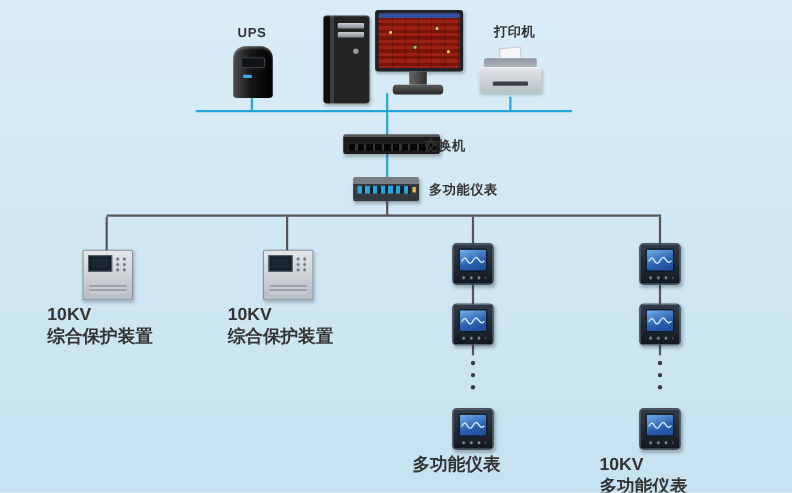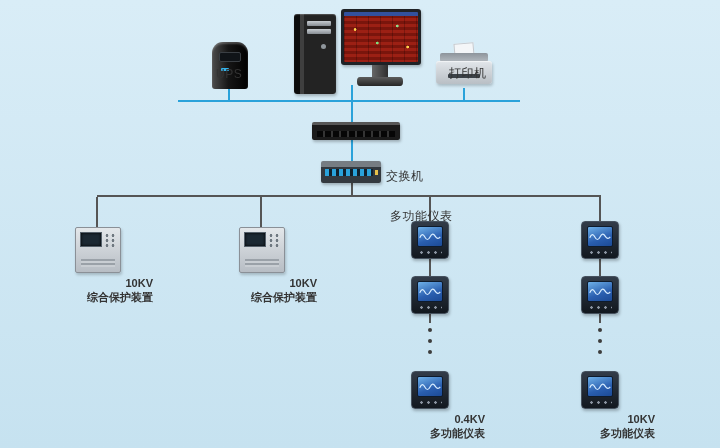--- a/index.html
+++ b/index.html
@@ -9,23 +9,23 @@
   .stage{ position:relative; width:720px; height:448px; overflow:hidden;
     background:linear-gradient(180deg, var(--color-background_top,#d9edf7) 0%, var(--color-background_bottom,#c8e3f1) 100%); }
 
   
   .line{ position:absolute; }
   .h{ height:2px; } .v{ width:2px; }
   .bus{ background:var(--color-bus_line,#2aa2da); }
   .branch{ background:var(--color-branch_line,#555); }
 
   
-  .lbl{ position:absolute; color:var(--color-label_text,#333); font-size:12px; font-weight:normal; letter-spacing:.5px;margin-top:44px; }
-  .group-label{ position:absolute; width:110px; text-align:right; color:var(--color-label_text,#333);
-    font-size:11px; font-weight:bold; line-height:1.25; }
+  .lbl{ position:absolute; color:var(--color-label_text,#333); font-size:12px; font-weight:bold; letter-spacing:.5px; }
+  .group-label{ position:absolute; width:110px; text-align:left; color:var(--color-label_text,#333);
+    font-size:16px; font-weight:bold; line-height:1.25; }
 
   
   .ups{ position:absolute; left:212px; top:42px; width:36px; height:47px;
     background:linear-gradient(90deg,#4d4d4d,#161616 45%,#000);
     border-radius:11px 11px 3px 3px; box-shadow:inset 0 2px 2px rgba(255,255,255,.25); }
   .ups-panel{ position:absolute; left:7px; top:10px; width:22px; height:10px; background:#101418;
     border:1px solid #3a3f44; border-radius:2px; }
   .ups-led{ position:absolute; left:9px; top:26px; width:8px; height:3px; background:#35b1e8; border-radius:1px; }
 
   
@@ -200,21 +200,20 @@
   </div>
   <div class="meter" style="left:411px; top:371px;">
     <div class="meter-screen">
       <svg class="meter-wave" viewBox="0 0 28 19">
           <path d="M2 11 Q5 4 8 10 T14 10 T20 9 T26 10"></path>
         </svg>
     </div>
     <div class="meter-buttons"></div>
   </div>
   <div class="group-label" style="left:375px; top:413px;">
-    <div>0.4KV</div>
     <div>多功能仪表</div>
   </div>
 
   <div class="meter" style="left:581px; top:221px;">
     <div class="meter-screen">
       <svg class="meter-wave" viewBox="0 0 28 19">
           <path d="M2 11 Q5 4 8 10 T14 10 T20 9 T26 10"></path>
         </svg>
     </div>
     <div class="meter-buttons"></div>

